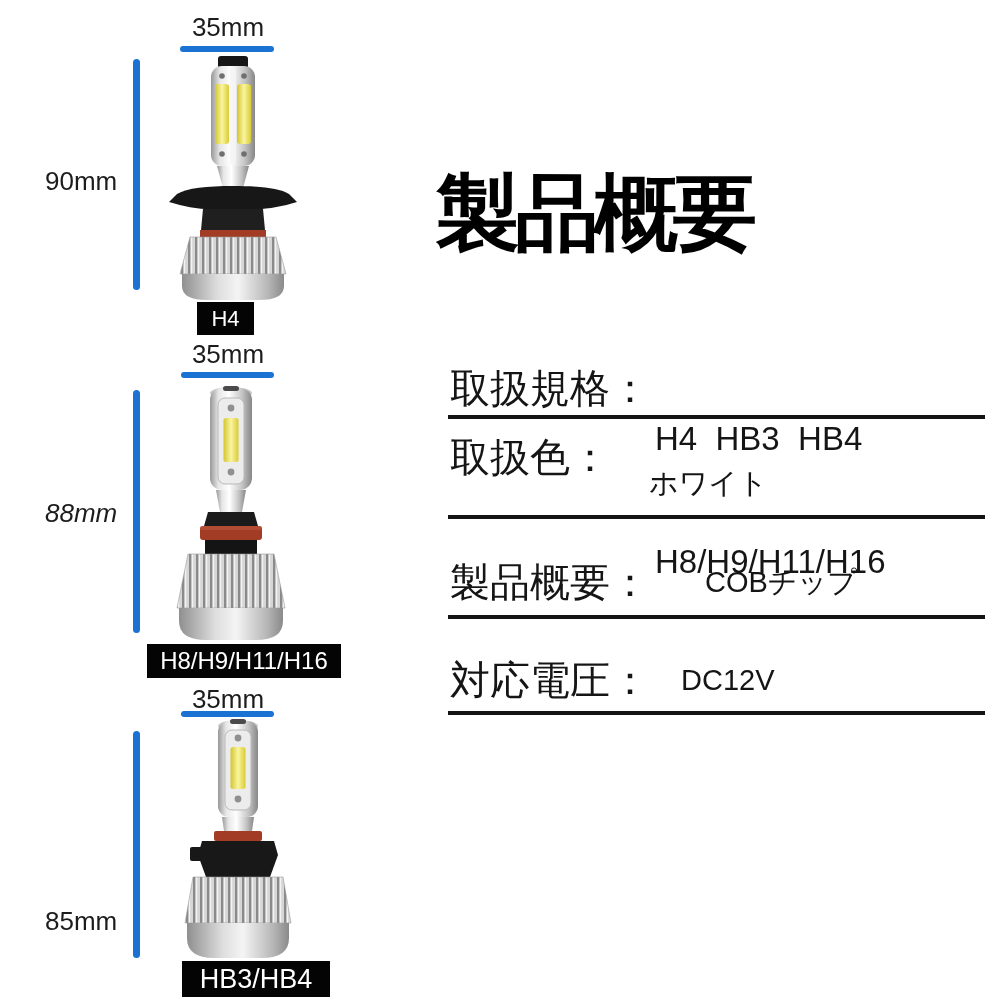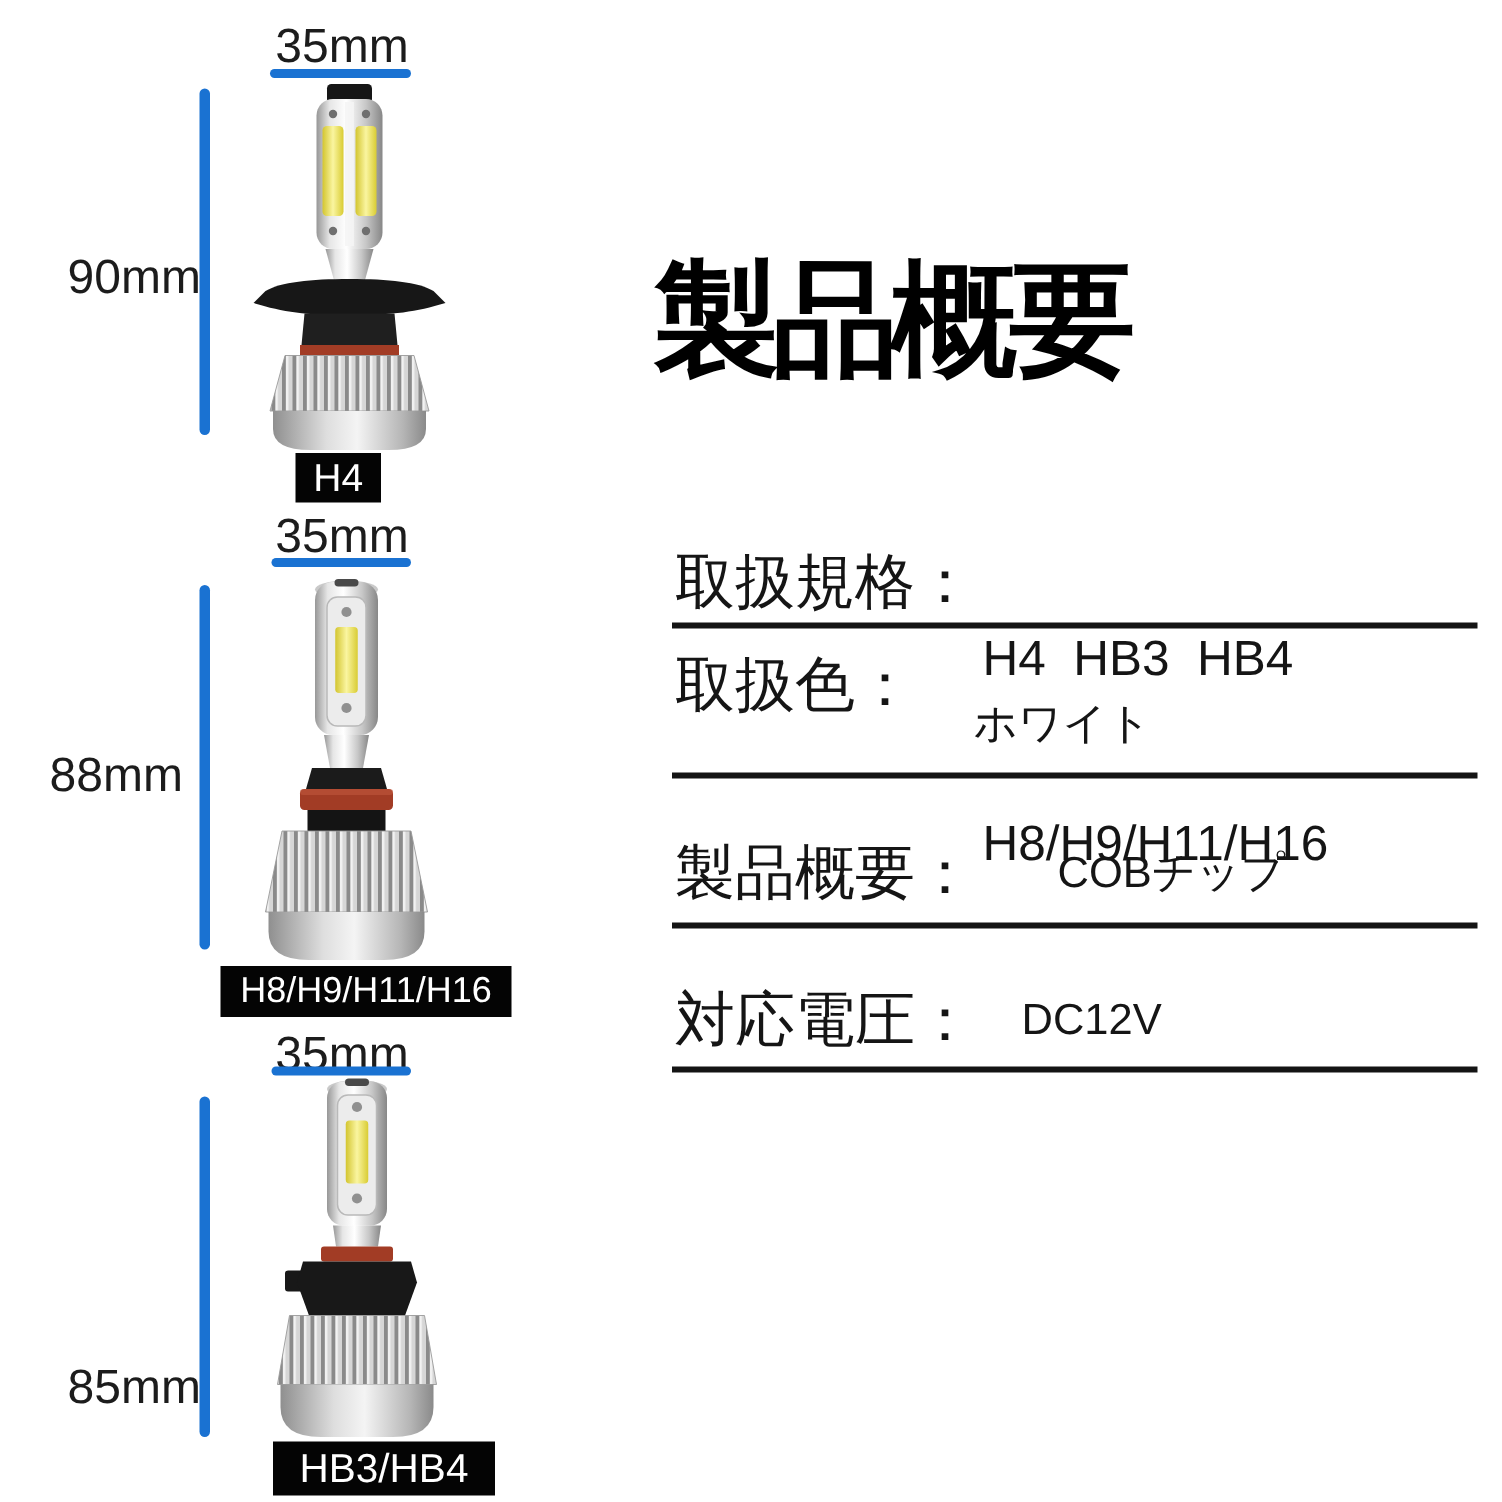--- a/index.html
+++ b/index.html
@@ -1,21 +1,21 @@
 <!DOCTYPE html>
 <html><head>
 <meta charset="utf-8">
 <style>
   html,body{margin:0;padding:0;background:#ffffff;}
   .canvas{
     position:relative;width:1001px;height:1001px;background:#ffffff;overflow:hidden;
     font-family:"Liberation Sans","DejaVu Sans",sans-serif;color:#151515;
   }
   .figure{position:absolute;inset:0;pointer-events:none;}
-  .dim-text{position:absolute;font-size:32px;color:#1c1c1c;white-space:nowrap;}
+  .dim-text{position:absolute;font-size:26px;color:#1c1c1c;white-space:nowrap;}
   .wlabel{width:96px;text-align:center;}
   .hline{position:absolute;height:6px;background:#1a72d2;border-radius:3px;}
   .vline{position:absolute;width:7px;background:#1a72d2;border-radius:4px;}
   .bulb{position:absolute;}
   .tag{
     position:absolute;background:#040404;color:#ffffff;
     display:flex;align-items:center;justify-content:center;white-space:nowrap;
   }
   .title{
     position:absolute;left:436px;top:166px;font-size:84px;line-height:94px;
@@ -77,28 +77,28 @@
       <circle cx="55" cy="100" r="2.8" fill="#6f6f6f"></circle>
         <circle cx="77" cy="100" r="2.8" fill="#6f6f6f"></circle>
       <path d="M50 112 L82 112 L76 134 L56 134 Z" fill="url(#gChrome)"></path>
       <path d="M10 140 C20 134 40 132 66 132 C92 132 112 134 122 140 L130 148 C110 154 96 156 66 156 C36 156 22 154 2 148 Z" fill="#171717"></path>
       <path d="M36 155 L96 155 L98 176 L34 176 Z" fill="#1f1f1f"></path>
       <rect x="33" y="176" width="66" height="7" fill="#a23c25"></rect>
       <path d="M23 183 L109 183 L119 220 L13 220 Z" fill="url(#pFins)" stroke="#9a9a9a" stroke-width="0.6"></path>
       <path d="M15 220 L117 220 L117 232 Q117 246 92 246 L40 246 Q15 246 15 232 Z" fill="url(#gBase)"></path>
     </svg>
 
-    <div class="tag" style="left:197px;top:302px;width:57px;height:33px;font-size:26px;">H4</div>
+    <div class="tag" style="left:197px;top:302px;width:57px;height:33px;font-size:22px;">H4</div>
   </div>
 
   <div class="figure">
     <div class="dim-text wlabel" style="left:180px;top:339px;">35mm</div>
     <div class="hline" style="left:181px;top:372px;width:93px;"></div>
     <div class="vline" style="left:133px;top:390px;height:243px;"></div>
-    <div class="dim-text" style="left:33px;top:498px;">88mm</div>
+    <div class="dim-text" style="left:45px;top:498px;font-style:italic;">88mm</div>
 
     <svg class="bulb" style="left:168px;top:384px;" width="126" height="258" viewBox="0 0 126 258">
       <ellipse cx="63" cy="9" rx="21" ry="6" fill="#c9c9c9"></ellipse>
       <rect x="42" y="4" width="42" height="102" rx="12" fill="url(#gChrome)"></rect>
       <rect x="55" y="2" width="16" height="5" rx="2.5" fill="#4a4a4a"></rect>
       <rect x="50" y="14" width="26" height="86" rx="7" fill="#ececec" stroke="#b9b9b9" stroke-width="1"></rect>
       <rect x="55.5" y="34" width="15" height="44" rx="2.5" fill="url(#gChip)"></rect>
       <circle cx="63" cy="24" r="3.4" fill="#909090"></circle>
         <circle cx="63" cy="88" r="3.4" fill="#909090"></circle>
       <path d="M48 106 L78 106 L74 128 L52 128 Z" fill="url(#gChrome)"></path>

